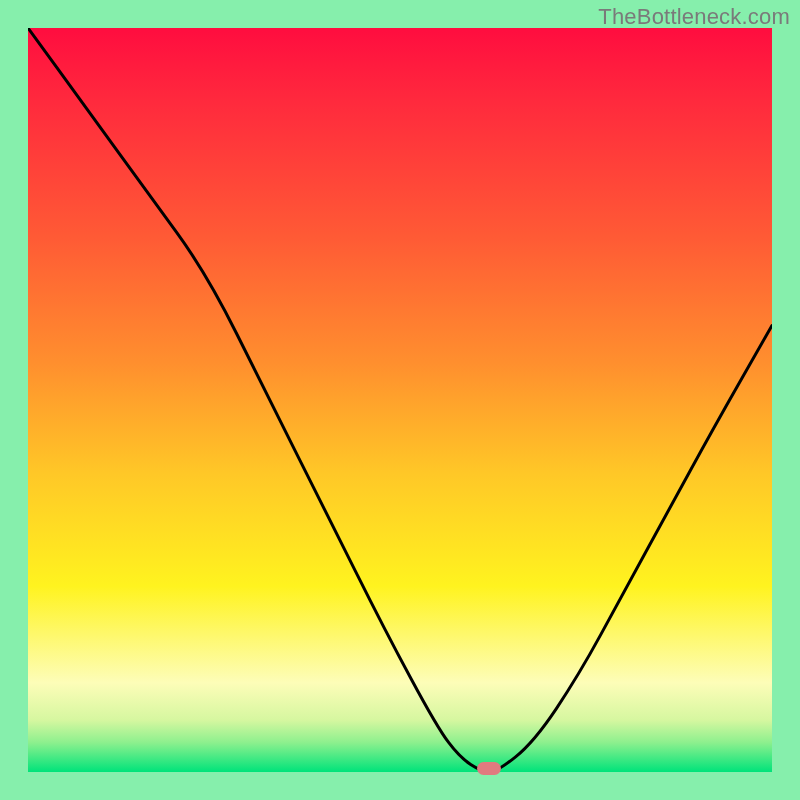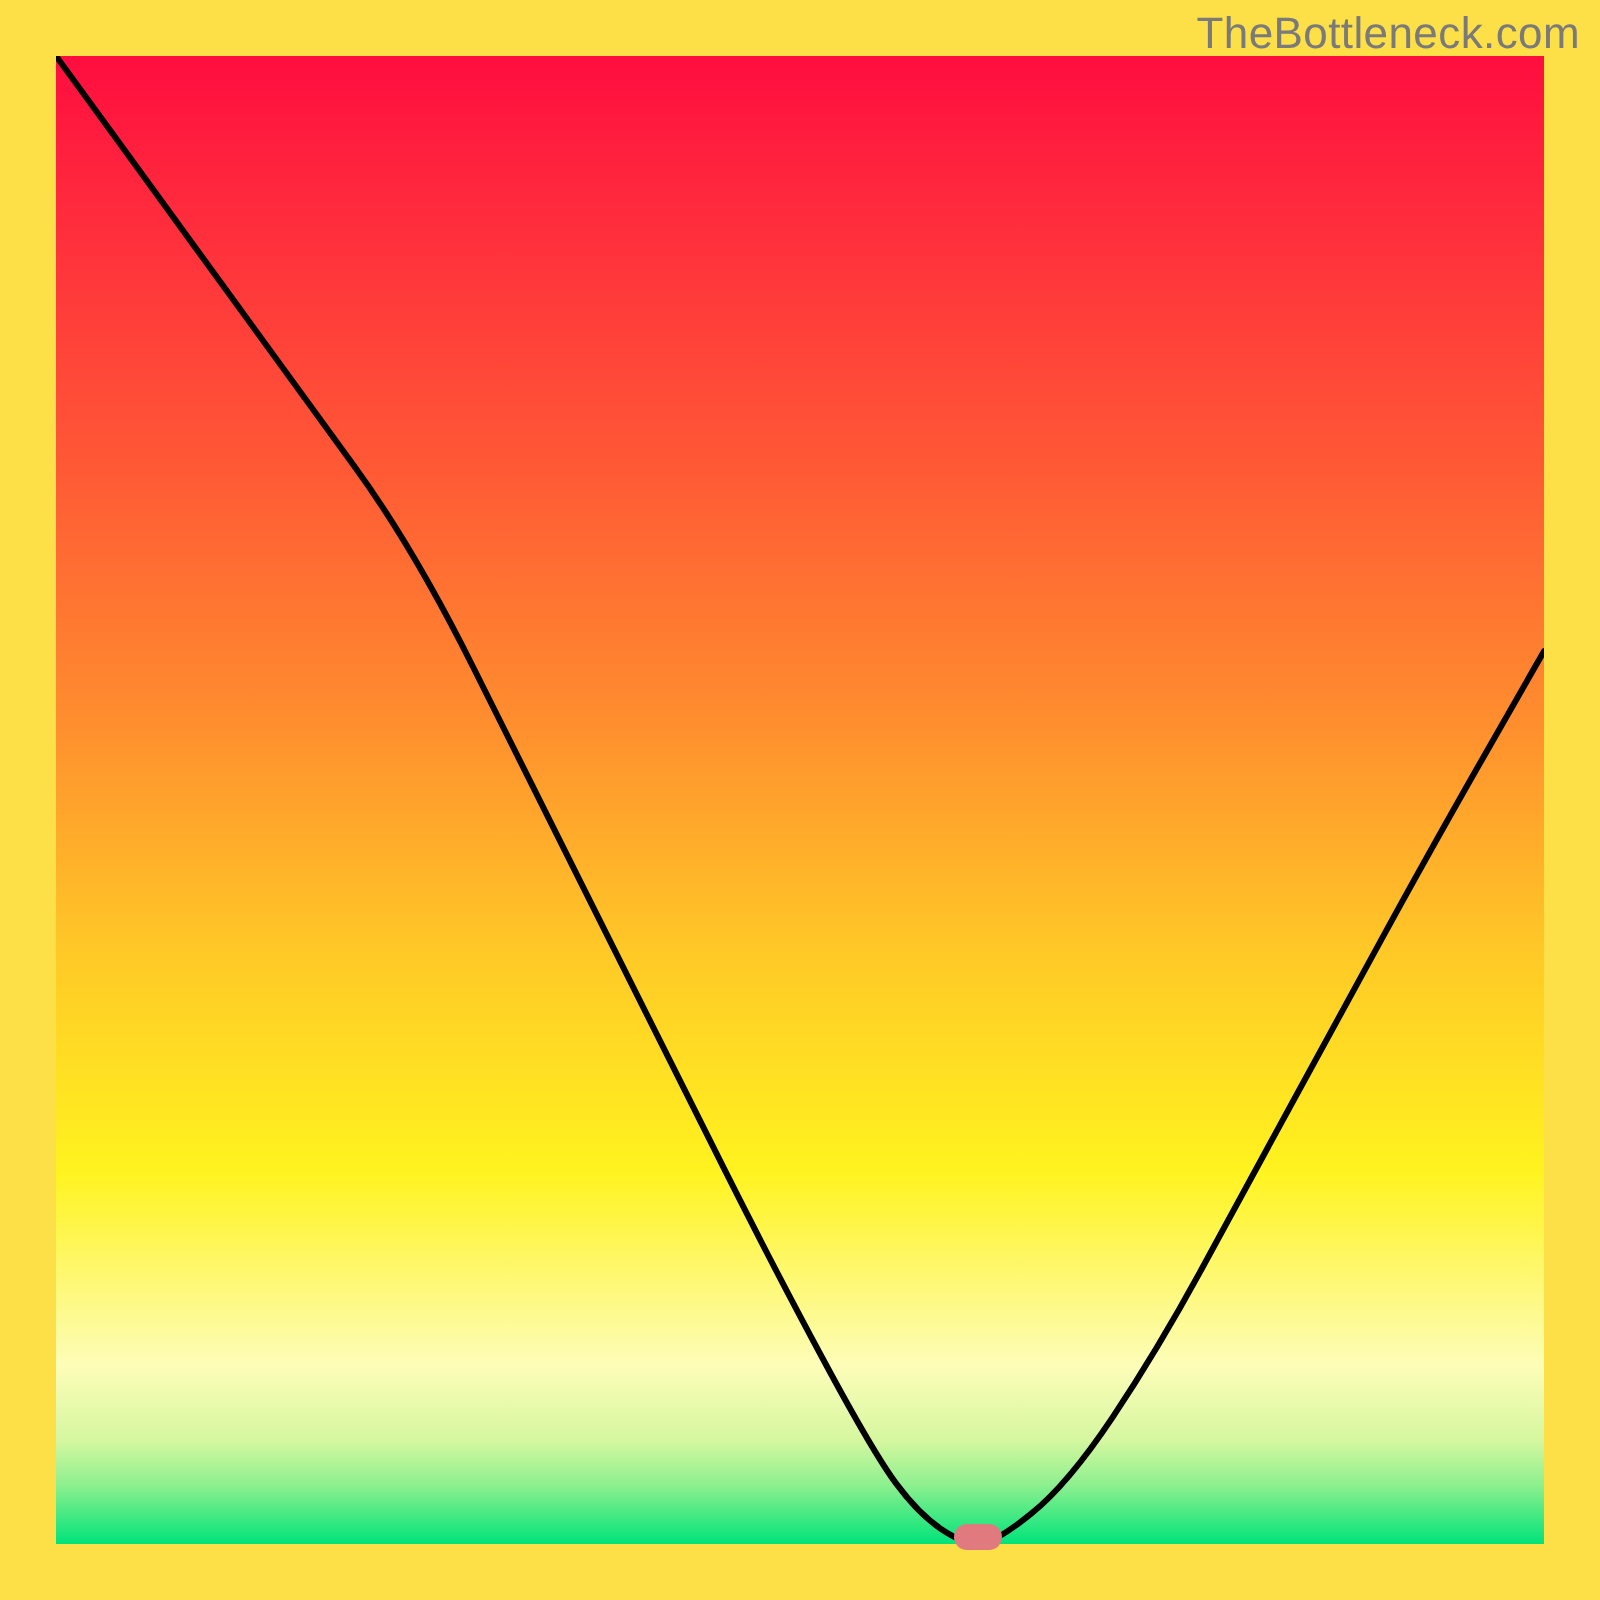--- a/index.html
+++ b/index.html
@@ -10,21 +10,21 @@
     background: #000;
     overflow: hidden;
     font-family: Arial, Helvetica, sans-serif;
   }
   .frame {
     position: absolute;
     left: 0;
     top: 0;
     width: 800px;
     height: 800px;
-    background: #fde047;
+    background: #86efac;
   }
   .plot {
     position: absolute;
     left: 28px;
     top: 28px;
     width: 744px;
     height: 744px;
     
     background: linear-gradient(
       to bottom,

